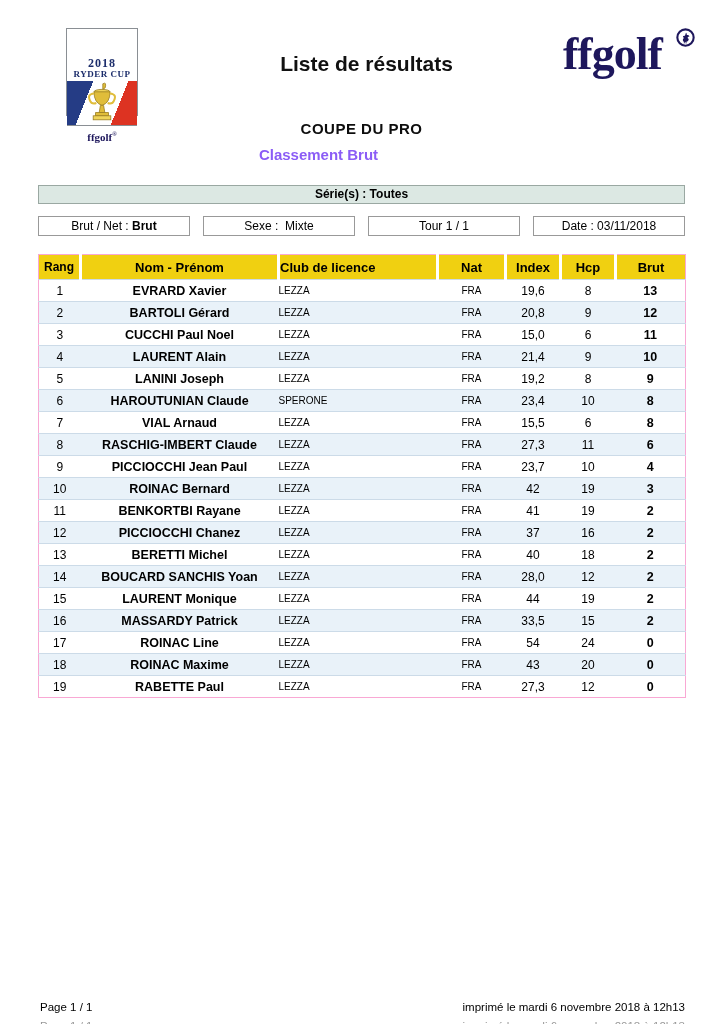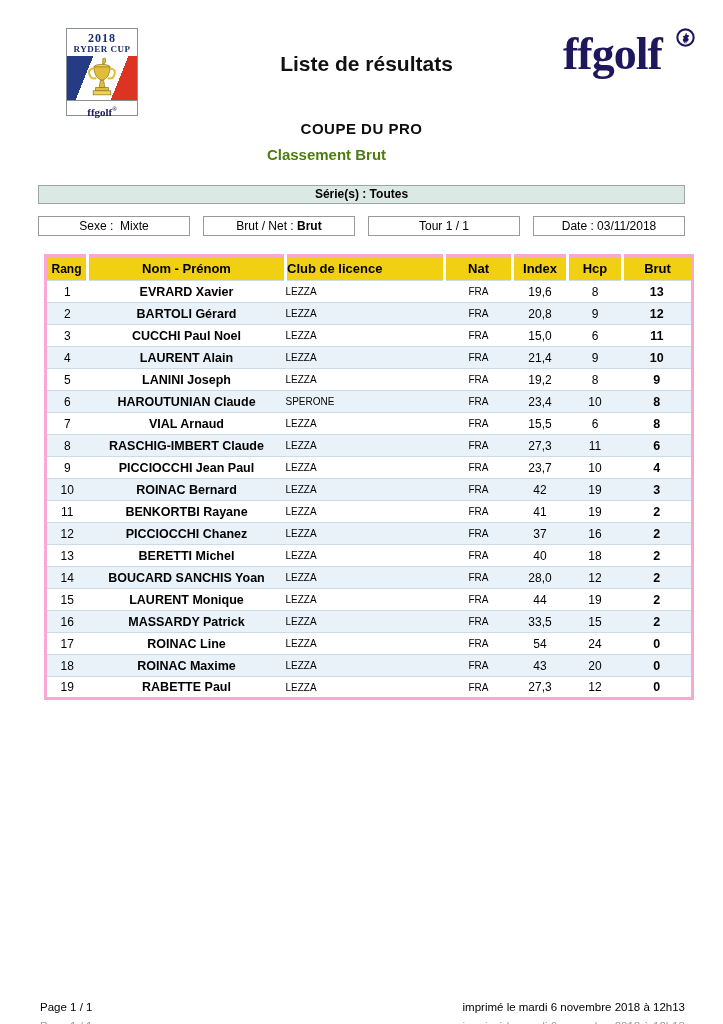--- a/index.html
+++ b/index.html
@@ -18,21 +18,21 @@
 
   
   .ryder-logo {
     position:absolute; left:66px; top:28px;
     width:72px; height:88px;
     border:1px solid #8a8f94;
     background:#fff;
   }
   .ryder-top { text-align:center; padding-top:3px; line-height:1.05;
     font-family:"Liberation Serif","DejaVu Serif",serif; color:#1c2d6b; }
-  .ryder-year { font-size:12px; font-weight:bold; letter-spacing:1px; }
+  .ryder-year { font-size:12px; font-weight:bold; letter-spacing:1px;margin-top:25px; }
   .ryder-name { font-size:9px; font-weight:bold; letter-spacing:0.5px; }
   .ryder-flag {
     position:relative; height:44px; margin-top:2px;
     background:linear-gradient(112deg,#253c85 0 30%,#ffffff 30% 70%,#dd3322 70% 100%);
   }
   .ryder-trophy { position:absolute; left:50%; top:50%; transform:translate(-50%,-50%); }
   .ryder-bottom {
     border-top:1px solid #8a8f94; height:16px; text-align:center;
     font-family:"Liberation Serif","DejaVu Serif",serif;
     font-weight:bold; font-size:11px; color:#1e175c; line-height:16px;
@@ -52,22 +52,22 @@
     font-weight:bold; font-size:46px; color:#1e175c; letter-spacing:-1px; line-height:56px;
   }
   .ffgolf-reg { position:absolute; right:8px; top:2px; }
 
   
   .event-title {
     position:absolute; left:0; top:120px; width:723px; text-align:center;
     font-size:15px; font-weight:bold; letter-spacing:0.5px; color:#0d0d0d;
   }
   .event-subtitle {
-    position:absolute; left:12px; top:146px; width:629px; text-align:center;
-    font-size:15px; font-weight:bold; color:#4d7c0f;
+    position:absolute; left:4px; top:146px; width:629px; text-align:center;
+    font-size:15px; font-weight:bold; color:#8b5cf6;
   }
 
   
   .series-bar {
     position:absolute; left:38px; top:185px; width:647px; height:19px;
     background:#dce8e3; border:1px solid #9aa8a2;
     text-align:center; font-size:12px; font-weight:bold; line-height:17px; color:#000;
   }
 
   
@@ -77,23 +77,23 @@
   }
   .filter-box {
     width:152px; height:20px; border:1px solid #999;
     display:flex; align-items:center; justify-content:center;
     font-size:12px; color:#000; background:#fff; white-space:pre;
   }
   .filter-box .bold { font-weight:bold; }
 
   
   .results-table {
-    position:absolute; left:44px; top:254px; width:647px;
+    position:absolute; left:38px; top:254px; width:647px;
     border-collapse:collapse; table-layout:fixed;
-    border:3px solid #f9a8d4;
+    border:1px solid #f9a8d4;
   }
   .results-table th {
     background:#f0d011; color:#000; font-size:13px; font-weight:bold;
     height:25px; vertical-align:middle; padding:0;
   }
   .results-table th + th { border-left:3px solid #ffffff; }
   .results-table td {
     height:22px; vertical-align:middle; padding:0;
     font-size:12px; color:#000;
   }
@@ -159,22 +159,22 @@
       <path d="M9 14.5 L8.6 16.2 M10.6 14.6 L10.6 16.3" stroke="#1e175c" stroke-width="0.9"></path>
     </svg>
   </div>
 
   <div class="event-title">COUPE DU PRO</div>
   <div class="event-subtitle">Classement Brut</div>
 
   <div class="series-bar">Série(s) : Toutes</div>
 
   <div class="filters">
+    <div class="filter-box"><span>Brut / Net : </span><span class="bold">Brut</span></div>
     <div class="filter-box"><span>Sexe :  Mixte</span><span class="bold"></span></div>
-    <div class="filter-box"><span>Brut / Net : </span><span class="bold">Brut</span></div>
     <div class="filter-box"><span>Tour 1 / 1</span><span class="bold"></span></div>
     <div class="filter-box"><span>Date : 03/11/2018</span><span class="bold"></span></div>
   </div>
 
   <table class="results-table">
     <thead>
       <tr>
           <th class="col-rang">Rang</th>
           <th class="col-nom">Nom - Prénom</th>
           <th class="col-club">Club de licence</th>

